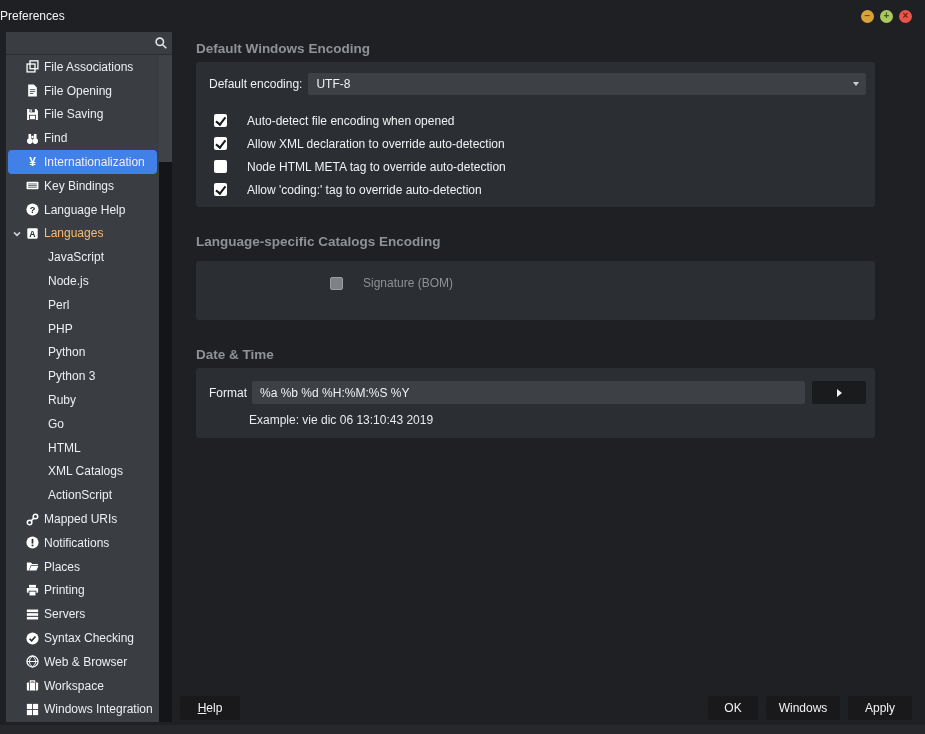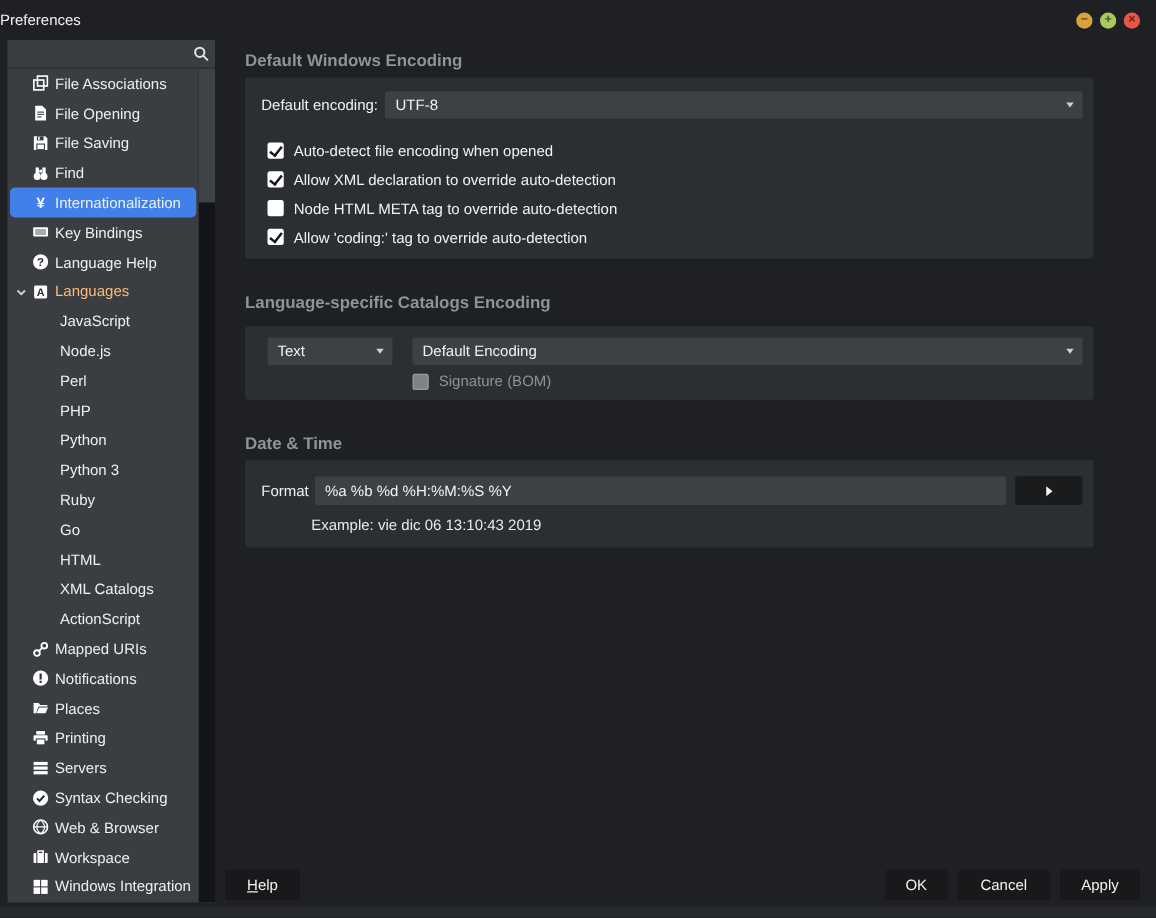--- a/index.html
+++ b/index.html
@@ -60,21 +60,21 @@
     border-top:4px solid #cfd1d4}
   .grow{flex:1}
   .enc-select{margin-left:6px}
   .checks{margin-top:14px;padding-left:5px}
   .checkrow{height:23px;display:flex;align-items:center}
   .cb{width:13px;height:13px;background:#ffffff;border-radius:2px;position:relative;
     flex:none;box-sizing:border-box}
   .cb.on::after{content:"";position:absolute;left:4px;top:1px;width:3.5px;height:7.5px;
     border:solid #15171a;border-width:0 2px 2px 0;transform:rotate(38deg)}
   .cb.disabled{background:#7e8186;border:1px solid #9a9da1}
-  .cblabel{margin-left:8px;font-size:12px;color:#f0f2f4}
+  .cblabel{margin-left:20px;font-size:12px;color:#f0f2f4}
   .lang-select{width:100px;margin-left:5px}
   .bom-row{margin-top:6px;margin-left:121px;display:flex;align-items:center}
   .bom-row .cblabel{color:#8e9195}
   .fmt-input{flex:1;height:23px;margin-left:5px;background:#3d4045;border:none;
     border-radius:2px;color:#f0f2f4;font-size:12px;padding:0 8px;outline:none;
     font-family:"Liberation Sans",sans-serif}
   .fmt-btn{width:54px;height:23px;margin-left:7px;background:#1a1b1d;border-radius:2px;
     flex:none;display:flex;align-items:center;justify-content:center;cursor:default}
   .fmt-btn .tri{width:0;height:0;border-top:4px solid transparent;
     border-bottom:4px solid transparent;border-left:5px solid #f0f2f4}
@@ -347,30 +347,20 @@
         </div>
         <div class="checkrow">
           <span class="cb on"></span>
           <span class="cblabel">Allow 'coding:' tag to override auto-detection</span>
         </div>
       </div>
   </div>
 
   <h2 class="sec-title" id="t2">Language-specific Catalogs Encoding</h2>
   <div class="panel" id="p2">
-    <div class="frow">
-      <div class="select lang-select">
-        <span>Text</span>
-        <span class="dar"></span>
-      </div>
-      <div class="select grow" style="margin-left:16px">
-        <span>Default Encoding</span>
-        <span class="dar"></span>
-      </div>
-    </div>
     <div class="bom-row">
       <span class="cb disabled"></span>
       <span class="cblabel">Signature (BOM)</span>
     </div>
   </div>
 
   <h2 class="sec-title" id="t3">Date &amp; Time</h2>
   <div class="panel" id="p3">
     <div class="frow">
       <span class="flabel">Format</span>
@@ -379,16 +369,16 @@
         <span class="tri"></span>
       </div>
     </div>
     <div class="example">Example: vie dic 06 13:10:43 2019</div>
   </div>
 
 </div>
 
 <div class="btn" id="btn-help">Help</div>
 <div class="btn" id="btn-ok">OK</div>
-<div class="btn" id="btn-cancel">Cancel</div>
+<div class="btn" id="btn-cancel">Windows</div>
 <div class="btn" id="btn-apply">Apply</div>
 
 <div class="bottom-edge"></div>
 
 </body></html>

